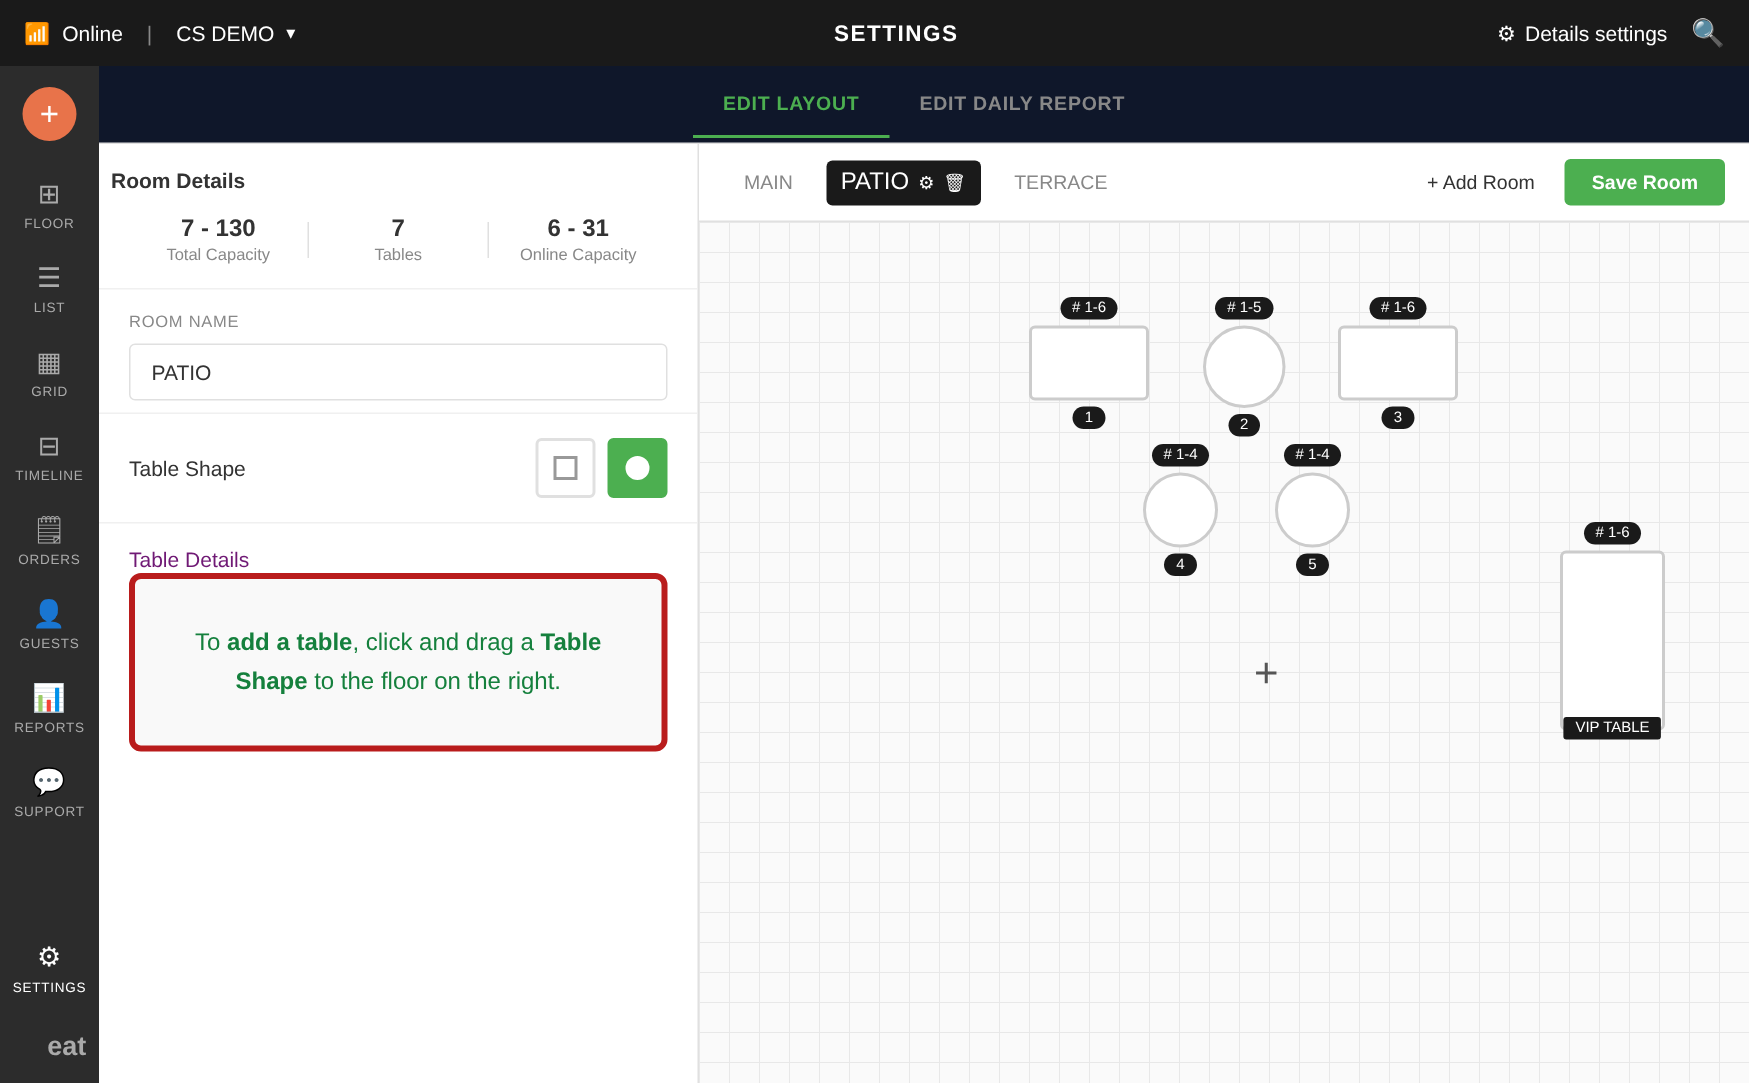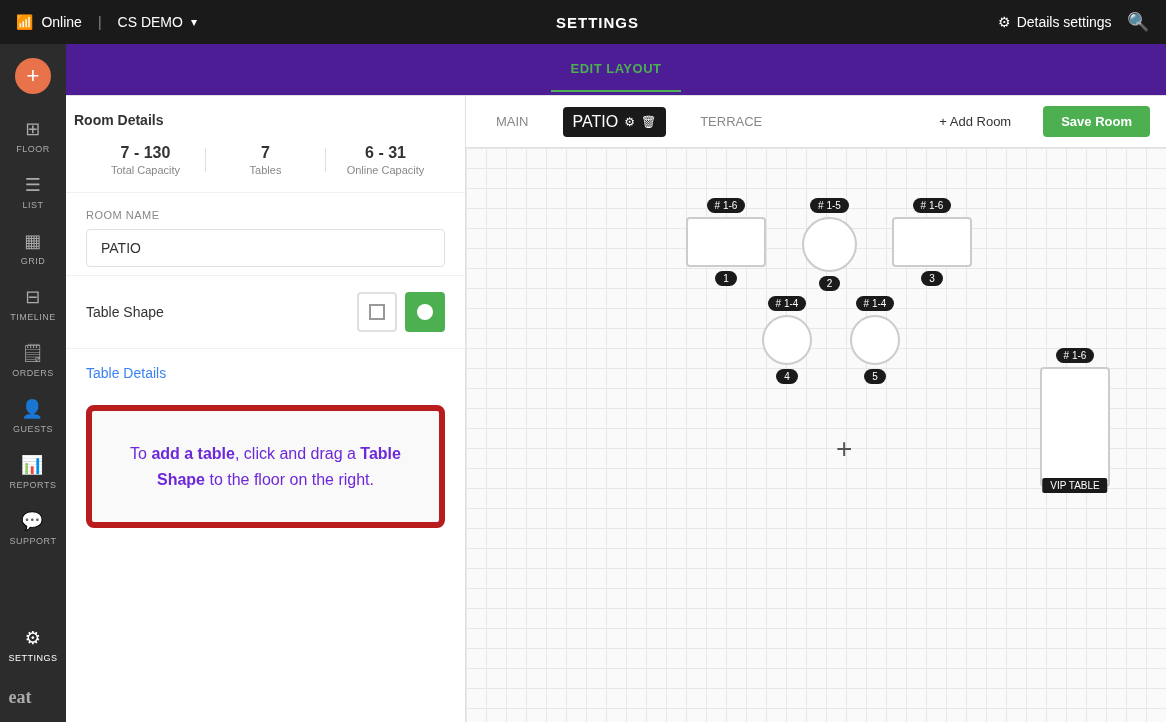--- a/index.html
+++ b/index.html
@@ -47,28 +47,28 @@
     .sidebar-item {
       display: flex; flex-direction: column; align-items: center;
       padding: 10px 0; width: 100%; cursor: pointer;
       color: #aaa; font-size: 9px; text-transform: uppercase; letter-spacing: 0.5px;
       gap: 4px;
     }
     .sidebar-item.active { color: white; }
     .sidebar-item .icon { font-size: 18px; }
     .sidebar-item-label { font-size: 9px; }
     .sidebar-bottom { margin-top: auto; }
-    .eat-label { color: #aaa; font-size: 18px; font-weight: bold; padding: 14px 0; text-align: left; font-family: Liberation Serif, serif; }
+    .eat-label { color: #aaa; font-size: 18px; font-weight: bold; padding: 14px 0; text-align: right; }
 
     
     .content-area { flex: 1; display: flex; flex-direction: column; overflow: hidden; }
 
     
     .tabs-bar {
-      background: #4c1d95;
+      background: #0f172a;
       display: flex;
       align-items: center;
       justify-content: center;
       border-bottom: 1px solid #e0e0e0;
       height: 52px;
       flex-shrink: 0;
     }
     .tab {
       padding: 14px 20px;
       font-size: 13px;
@@ -142,48 +142,48 @@
       display: flex; align-items: center; justify-content: center;
       cursor: pointer;
       background: white;
       font-size: 16px;
     }
     .shape-btn.active { background: #4caf50; border-color: #4caf50; color: white; }
     .shape-square { width: 16px; height: 16px; border: 2px solid #999; }
     .shape-circle-inner { width: 16px; height: 16px; border-radius: 50%; background: white; }
 
     .table-details-section { padding: 16px 20px; border-top: 1px solid #f0f0f0; }
-    .table-details-label { font-size: 14px; color: #3b82f6; font-weight: 500; margin-bottom: 24px; }
+    .table-details-label { font-size: 14px; color: #701a75; font-weight: 500; margin-bottom: 1px; }
     .add-table-hint {
       background: #f9f9f9;
-      border: 6px solid #b91c1c;
+      border: 4px solid #b91c1c;
       border-radius: 8px;
       padding: 30px 20px;
       text-align: center;
-      color: #6d28d9;
+      color: #15803d;
       font-size: 16px;
       line-height: 1.6;
     }
     .add-table-hint strong { font-weight: 700; }
 
     
     .floor-view {
       flex: 1;
       display: flex;
       flex-direction: column;
       background: #fafafa;
     }
     .floor-toolbar {
       height: 52px;
       background: white;
       border-bottom: 1px solid #e0e0e0;
       display: flex;
       align-items: center;
       padding: 0 16px;
-      gap: 20px;
+      gap: 8px;
     }
     .room-tab {
       padding: 8px 14px;
       border-radius: 4px;
       font-size: 13px;
       font-weight: 500;
       cursor: pointer;
       color: #888;
     }
     .room-tab-patio {
@@ -342,20 +342,21 @@
         <span class="sidebar-item-label">SETTINGS</span>
       </div>
       <div class="eat-label">eat</div>
     </div>
   </div>
 
   <div class="content-area">
 
     <div class="tabs-bar">
       <div class="tab active">EDIT LAYOUT</div>
+      <div class="tab">EDIT DAILY REPORT</div>
     </div>
 
     <div class="room-layout">
 
       <div class="left-panel">
         <div class="room-details-header">Room Details</div>
         <div class="room-stats">
           <div class="stat-item">
             <div class="stat-value">7 - 130</div>
             <div class="stat-label">Total Capacity</div>

